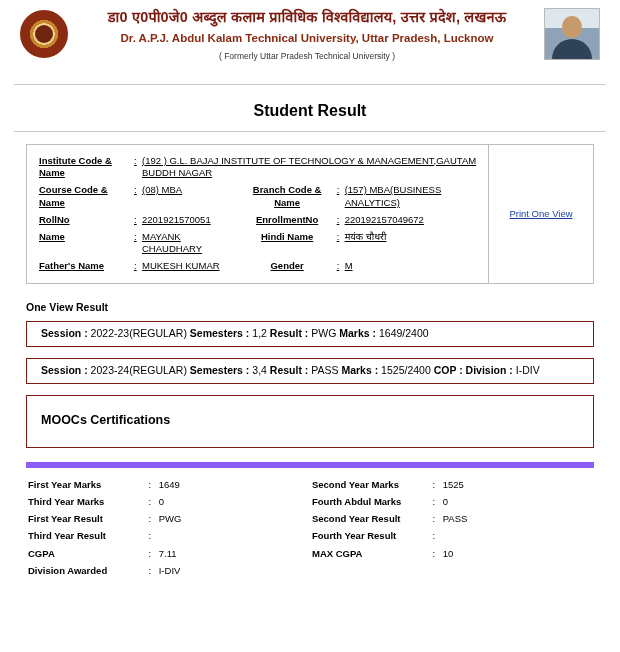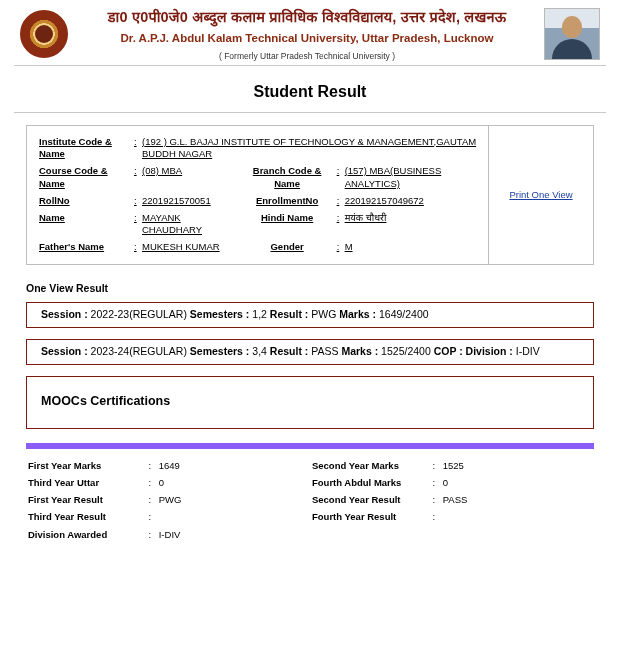--- a/index.html
+++ b/index.html
@@ -17,21 +17,21 @@
   }
   .page {
     width: 620px;
     padding: 0 14px;
   }
 
   
   .header {
     display: flex;
     align-items: center;
-    padding: 8px 6px 4px 6px;
+    padding: 8px 6px 23px 6px;
     border-bottom: 1px solid #c8c8c8;
   }
   .logo-left, .logo-right {
     flex: 0 0 auto;
   }
   .logo-left { width: 56px; }
   .logo-right { width: 62px; display: flex; justify-content: flex-end; }
   .univ-seal {
     width: 48px; height: 48px;
     border-radius: 50%;
@@ -315,21 +315,21 @@
       <tbody>
           <tr>
         <td class="skey">First Year Marks</td>
         <td class="scol">:</td>
         <td class="sval">1649</td>
         <td class="skey2">Second Year Marks</td>
         <td class="scol">:</td>
         <td class="sval">1525</td>
       </tr>
       <tr>
-        <td class="skey">Third Year Uttar</td>
+        <td class="skey">Third Year Marks</td>
         <td class="scol">:</td>
         <td class="sval">0</td>
         <td class="skey2">Fourth Abdul Marks</td>
         <td class="scol">:</td>
         <td class="sval">0</td>
       </tr>
       <tr>
         <td class="skey">First Year Result</td>
         <td class="scol">:</td>
         <td class="sval">PWG</td>
@@ -337,20 +337,28 @@
         <td class="scol">:</td>
         <td class="sval">PASS</td>
       </tr>
       <tr>
         <td class="skey">Third Year Result</td>
         <td class="scol">:</td>
         <td class="sval"></td>
         <td class="skey2">Fourth Year Result</td>
         <td class="scol">:</td>
         <td class="sval"></td>
+      </tr>
+      <tr>
+        <td class="skey">CGPA</td>
+        <td class="scol">:</td>
+        <td class="sval">7.11</td>
+        <td class="skey2">MAX CGPA</td>
+        <td class="scol">:</td>
+        <td class="sval">10</td>
       </tr>
       <tr>
         <td class="skey">Division Awarded</td>
         <td class="scol">:</td>
         <td class="sval">I-DIV</td>
         <td class="skey2"></td>
         <td class="scol"></td>
         <td class="sval"></td>
       </tr>
     </tbody>

